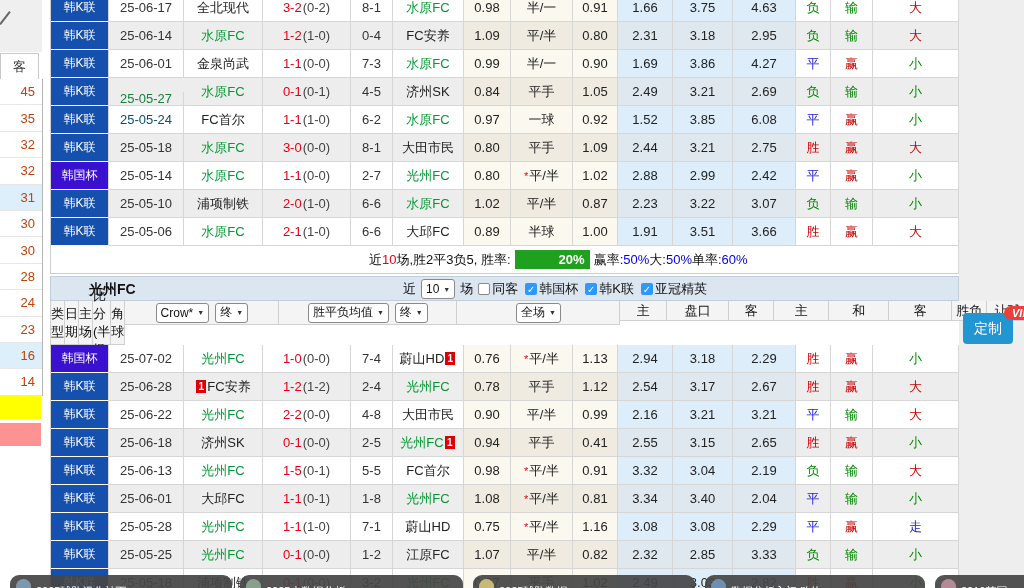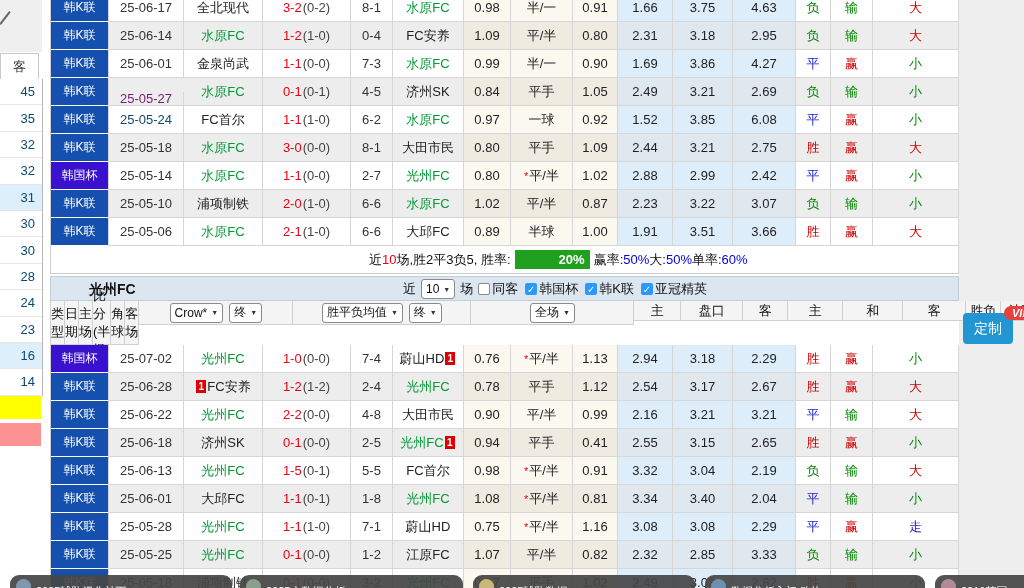--- a/index.html
+++ b/index.html
@@ -7,21 +7,21 @@
   .app{position:relative;width:1024px;height:588px;background:#ffffff;overflow:hidden;font-size:13px;color:#222;}
   
   .right-strip{position:absolute;left:959px;top:0;width:65px;height:588px;background:#eeeeee;}
   
   .corner-block{position:absolute;left:0;top:0;width:42px;height:52px;background:#efefef;}
   .corner-frag{position:absolute;left:4px;top:10px;width:2px;height:16px;background:#666;transform:rotate(38deg);}
   .side-head{position:absolute;left:0;top:53px;width:37px;height:25px;background:#fff;border:1px solid #c8c8c8;
              display:flex;align-items:center;justify-content:center;font-size:13px;color:#333;}
   .sidebar{position:absolute;left:0;top:79px;width:42px;border-right:1px solid #b5b5b5;background:#fff;}
   .side-row{height:26.4px;display:flex;align-items:center;justify-content:flex-end;
-            padding-right:7px;box-sizing:border-box;border-bottom:1px solid #e6e6e6;color:#0c4a6e;font-size:13px;}
+            padding-right:7px;box-sizing:border-box;border-bottom:1px solid #e6e6e6;color:#c2410c;font-size:13px;}
   .side-row.hl{background:#ddeffb;}
   .side-block{position:absolute;left:0;width:41px;height:23px;}
   
   .tbl{position:absolute;left:50px;width:909px;border-left:1px solid #d0d0d0;box-sizing:border-box;}
   .trow{display:flex;height:28px;background:#fff;}
   .trow.alt{background:#ededed;}
   .tc{box-sizing:border-box;border-right:1px solid #d6d6d6;border-bottom:1px solid #d6d6d6;
       display:flex;align-items:center;justify-content:center;overflow:hidden;white-space:nowrap;}
   .c-badge{color:#fff;font-size:12px;border-bottom:1px solid #fff;}
   .tint-c{background:#fbf8f0;}
@@ -170,21 +170,21 @@
         <div class="tc tint-c" style="width: 45px;">0.90</div>
         <div class="tc tint-b" style="width: 55px;">1.69</div>
         <div class="tc tint-b" style="width: 60px;">3.86</div>
         <div class="tc tint-b" style="width: 63px;">4.27</div>
         <div class="tc" style="width: 35px; color: rgb(34, 34, 204);">平</div>
         <div class="tc" style="width: 42px; color: rgb(204, 0, 0);">赢</div>
         <div class="tc" style="width: 86px; color: rgb(0, 136, 0);">小</div>
       </div>
       <div class="trow alt">
         <div class="tc c-badge" style="width: 58px; background: rgb(21, 80, 174);">韩K联</div>
-        <div class="tc" style="width: 75px; color: #701a75; margin-top: 14px;">25-05-27</div>
+        <div class="tc" style="width: 75px; color: #15803d; margin-top: 14px;">25-05-27</div>
         <div class="tc" style="width: 79px;">
           <span class="green-team">水原FC</span>
         </div>
         <div class="tc" style="width: 88px;">
           <span class="score-main">0-1</span>
           <span class="score-half">(0-1)</span>
         </div>
         <div class="tc" style="width: 42px; color: rgb(51, 51, 51);">4-5</div>
         <div class="tc" style="width: 71px;">
           <span>济州SK</span>
@@ -362,21 +362,20 @@
         </span>
     </div>
   </div>
 
   <div class="hdr" id="hdr2">
       <div class="hcell hleft" style="width: 58px;">类型</div>
       <div class="hcell hleft" style="width: 75px; font-family: Liberation Serif, serif;">日期</div>
       <div class="hcell hleft" style="width: 79px;">主场</div>
       <div class="hcell hleft" style="width: 88px;">比分(半场)</div>
       <div class="hcell hleft" style="width: 42px;">角球</div>
-      <div class="hcell hleft" style="width: 71px;">客场</div>
       <div class="hdr-right">
         <div class="hgrp-row">
           <div class="hgrp" style="width: 154px;">
             <span class="mini-select">
               <span>Crow*</span>
               <span class="arrow">▼</span>
             </span>
             <span class="mini-select">
               <span>终</span>
               <span class="arrow">▼</span>

